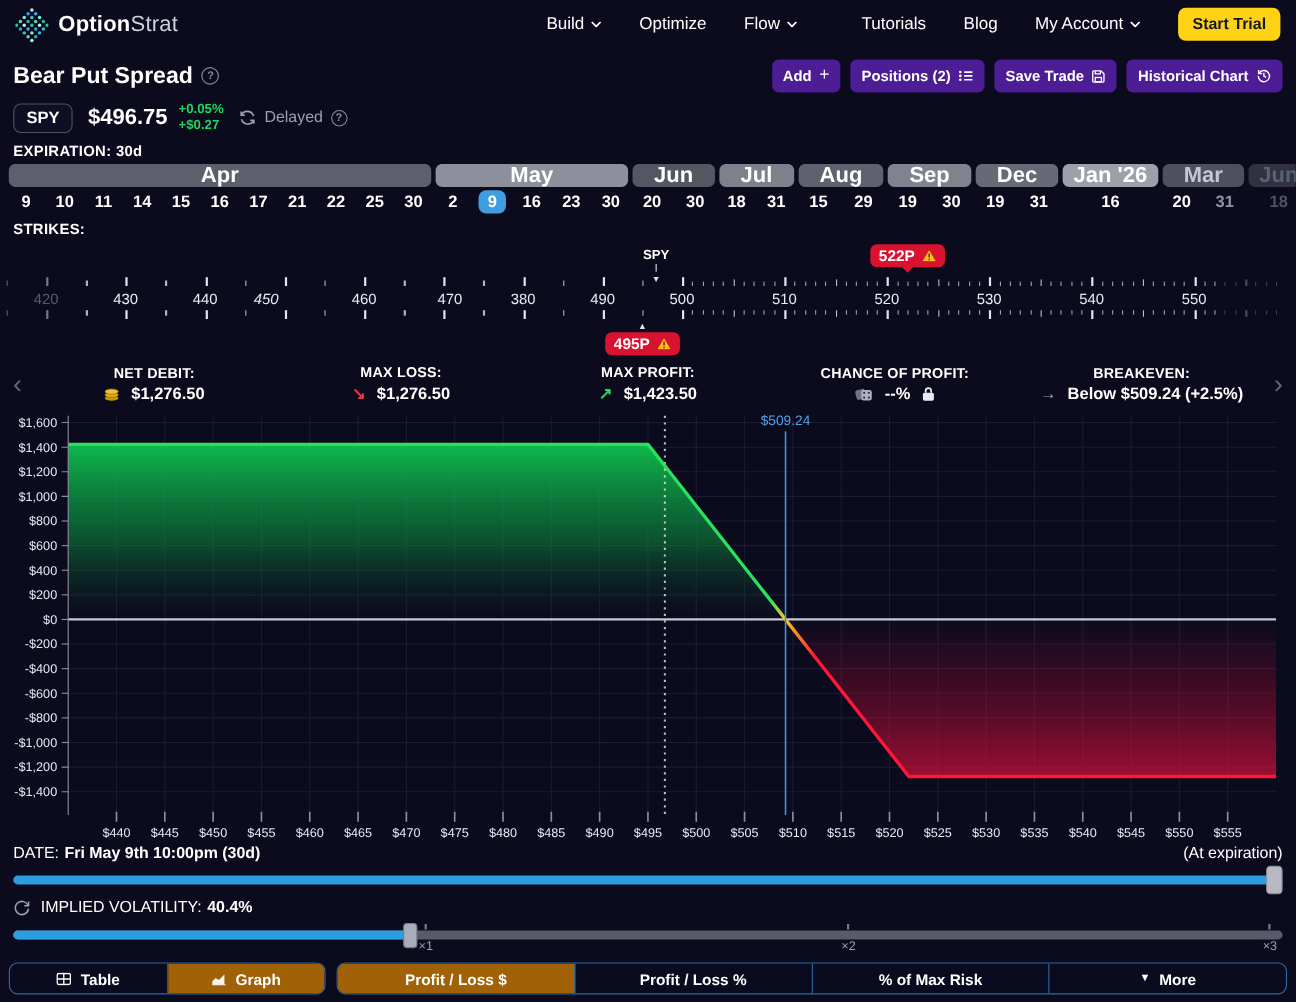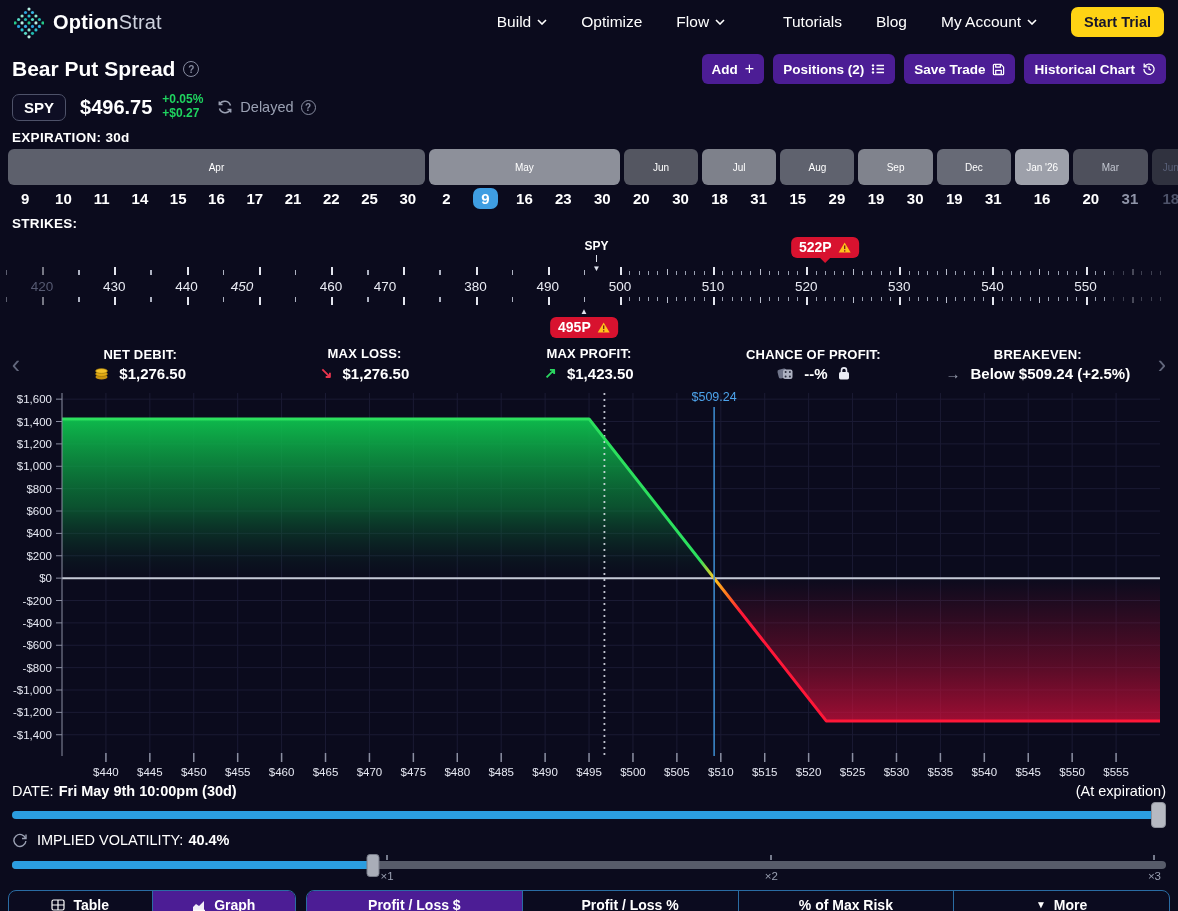--- a/index.html
+++ b/index.html
@@ -30,22 +30,22 @@
   .price{font-size:20px;font-weight:700}
   .changes{display:flex;flex-direction:column;font-size:12px;line-height:1.15;color:#1fd45f;font-weight:700;margin-left:-4px}
   .delayed{color:#9aa0b2;font-size:14.5px;display:flex;gap:7px;align-items:center}
 
   
   .section-label{font-size:13.5px;font-weight:600;padding:8px 12px 4px;letter-spacing:.3px}
   .section-label b{font-weight:700}
   .months-wrap{padding:0 6px;overflow:hidden}
   .months-flex{display:flex;width:calc(100% + 20px)}
   .month-col{display:flex;flex-direction:column;min-width:0}
-  .month-pill{height:36px;border-radius:6px;margin:0 2px;display:flex;align-items:center;justify-content:center;
-    font-size:10px;font-weight:400;overflow:hidden}
+  .month-pill{height:21px;border-radius:6px;margin:0 2px;display:flex;align-items:center;justify-content:center;
+    font-size:20px;font-weight:700;overflow:hidden}
   .month-dates{display:flex;height:27px;align-items:center}
   .d-slot{flex:1;text-align:center;font-size:15px;font-weight:700}
   .d-sel{background:#3f9ee2;border-radius:7px;padding:2px 8px}
   .d-dim1{color:#8f94a8}
   .d-dim2{color:#4d5269}
 
   
   .ruler{position:relative;height:106px}
   .tick{position:absolute}
   .rlabel{position:absolute;transform:translateX(-50%);font-size:13.5px;color:#e9ebf3;top:44px}
@@ -91,21 +91,21 @@
   .sl-ticklabel{position:absolute;top:16px;transform:translateX(-50%);font-size:11.5px;color:#9aa0b2}
 
   
   .tabs-row{display:flex;gap:10px;padding:10px 8px 0}
   .tab-group{display:flex;border:1px solid #2a6ca3;border-radius:8px;overflow:hidden;height:29px;background:#0b0b1f}
   .tg-view{width:288px}
   .tg-mode{flex:1}
   .tab{flex:1;display:flex;align-items:center;justify-content:center;gap:8px;font-size:14px;font-weight:700;
     border-right:1px solid #2a6ca3;white-space:nowrap}
   .tab:last-child{border-right:none}
-  .tab.active{background:#4c1d95}
+  .tab.active{background:#a16207}
   .caret{font-size:10px}
 </style>
 </head>
 <body>
 
 <div class="navbar" data-interactable="false">
   <div class="logo" data-interactable="true">
     <svg width="30" height="34" viewBox="0 0 38 40" data-interactable="false">
         <circle cx="19" cy="3.6" r="2" fill="#b7f0e2"></circle>
         <circle cx="14.6" cy="8" r="2" fill="#2ba4dd"></circle>
@@ -484,21 +484,21 @@
     <div class="tick" data-interactable="false" style="left: 1141.36px; top: 62px; height: 4px; width: 1px; background: rgb(154, 160, 178); opacity: 0.35;"></div>
     <div class="tick" data-interactable="false" style="left: 1150.67px; top: 36px; height: 4px; width: 1px; background: rgb(154, 160, 178); opacity: 0.35;"></div>
     <div class="tick" data-interactable="false" style="left: 1150.67px; top: 62px; height: 4px; width: 1px; background: rgb(154, 160, 178); opacity: 0.35;"></div>
     <div class="tick" data-interactable="false" style="left: 1159.98px; top: 36px; height: 4px; width: 1px; background: rgb(154, 160, 178); opacity: 0.35;"></div>
     <div class="tick" data-interactable="false" style="left: 1159.98px; top: 62px; height: 4px; width: 1px; background: rgb(154, 160, 178); opacity: 0.35;"></div>
     <div class="rlabel dim" data-interactable="false" style="left: 42px;">420</div>
     <div class="rlabel" data-interactable="false" style="left: 114.25px;">430</div>
     <div class="rlabel" data-interactable="false" style="left: 186.5px;">440</div>
     <div class="rlabel" data-interactable="false" style="left: 242px; font-style: italic;">450</div>
     <div class="rlabel" data-interactable="false" style="left: 331px;">460</div>
-    <div class="rlabel" data-interactable="false" style="left: 385px;">470</div>
+    <div class="rlabel" data-interactable="false" style="left: 409px;">470</div>
     <div class="rlabel" data-interactable="false" style="left: 475.5px;">380</div>
     <div class="rlabel" data-interactable="false" style="left: 547.75px;">490</div>
     <div class="rlabel" data-interactable="false" style="left: 620px;">500</div>
     <div class="rlabel" data-interactable="false" style="left: 713.1px;">510</div>
     <div class="rlabel" data-interactable="false" style="left: 806.2px;">520</div>
     <div class="rlabel" data-interactable="false" style="left: 899.3px;">530</div>
     <div class="rlabel" data-interactable="false" style="left: 992.4px;">540</div>
     <div class="rlabel" data-interactable="false" style="left: 1085.5px;">550</div>
   </div>
 

